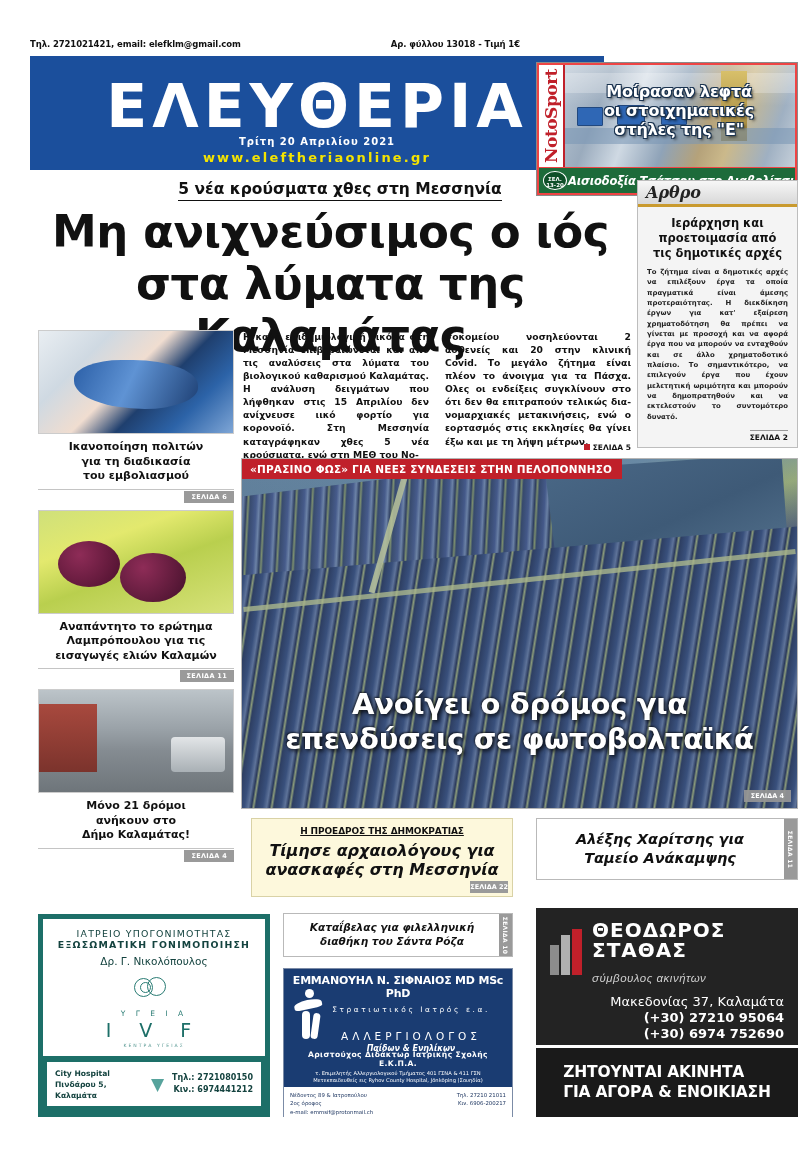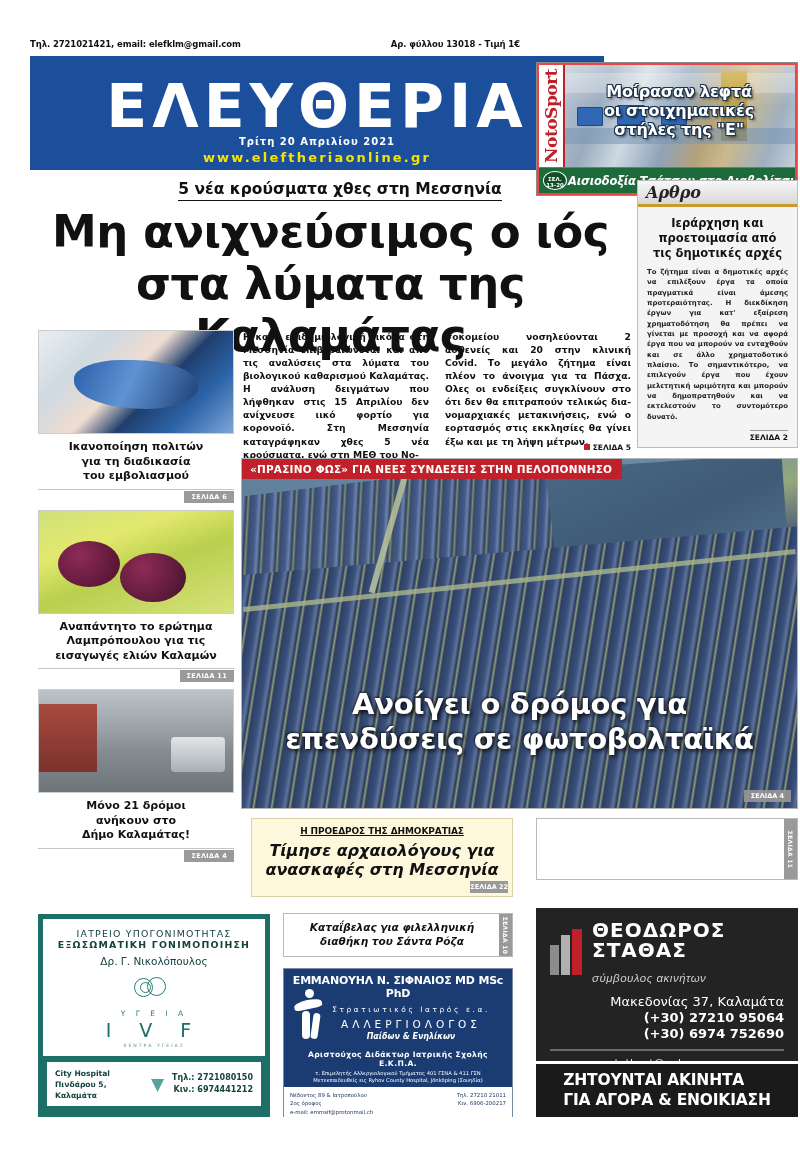--- a/index.html
+++ b/index.html
@@ -277,21 +277,21 @@
   .ivf-tel { font-size:8px; color:#14433f; line-height:1.5; font-weight:600; text-align:right; }
 
   
   .ad-allerg {
     position: absolute; left: 283px; top: 968px; width: 230px; height: 149px;
     background: #fff; border: 1px solid #7b8ba6;
   }
   .al-top { background: #1a3c72; padding: 5px 4px 6px; position: relative; height: 78px; }
   .al-name { text-align:center; color:#fff; font-size:11px; font-weight:bold; letter-spacing:-0.2px; }
   .al-r1 { text-align:center; color:#fff; font-size:7.4px; letter-spacing:2.6px; margin-top:5px; padding-left:26px;}
-  .al-r2 { text-align:center; color:#fff; font-size:10.5px; letter-spacing:4px; margin-top:4px; padding-left:26px;}
+  .al-r2 { text-align:center; color:#fff; font-size:10.5px; letter-spacing:4px; margin-top:16px; padding-left:26px;}
   .al-r3 { text-align:center; color:#fff; font-size:8px; font-style:italic; font-weight:bold; margin-top:2px; padding-left:26px;}
   .al-fig { position:absolute; left:8px; top:20px; width:34px; height:52px; }
   .al-fig i { position:absolute; background:#fff; }
   .al-fig i:nth-child(1){ left:13px; top:0; width:9px; height:9px; border-radius:50%; }
   .al-fig i:nth-child(2){ left:2px; top:11px; width:28px; height:9px; border-radius:50% 50% 20% 20%; transform:rotate(-12deg); }
   .al-fig i:nth-child(3){ left:10px; top:22px; width:8px; height:28px; border-radius:4px; }
   .al-fig i:nth-child(4){ left:20px; top:24px; width:7px; height:26px; border-radius:4px; transform:rotate(8deg); }
   .al-mid { background:#1a3c72; padding: 3px 5px 4px; }
   .al-m1 { text-align:center; color:#fff; font-size:7.6px; font-weight:bold; letter-spacing:.4px; }
   .al-m2 { text-align:center; color:#fff; font-size:5.2px; margin-top:2px; }
@@ -312,21 +312,21 @@
   .re-bars i:nth-child(2){ left:11px; width:9px; height:40px; background:#b0b0b0; }
   .re-bars i:nth-child(3){ left:22px; width:10px; height:46px; background:#c0202a; }
   .re-txt { padding-left: 8px; }
   .re-name { color:#fff; font-size:20px; font-weight:bold; letter-spacing:1px; line-height:1; }
   .re-sub { color:#cfcfcf; font-size:11.5px; font-style:italic; margin-top:12px;
     font-family:Liberation Sans, sans-serif; letter-spacing:.5px; }
   .re-addr { color:#fff; font-size:13px; text-align:right; padding: 10px 14px 0; }
   .re-ph { color:#fff; font-size:13px; font-weight:bold; text-align:right; padding: 1px 14px 0; }
   .re-mail { color:#e6e6e6; font-size:11px; text-align:center; padding: 6px 14px 0;
     border-top:2px solid #6a6a6a; margin: 8px 14px 0; }
-  .re-band { position:absolute; left:0; right:0; bottom:0; height:56px; background:#1a1a1a;
+  .re-band { position:absolute; left:0; right:0; bottom:0; height:72px; background:#1a1a1a;
     border-top: 3px solid #ffffff; display:flex; flex-direction:column;
     align-items:center; justify-content:center; }
   .re-band div { color:#fff; font-size:15.5px; font-weight:bold; line-height:1.25; letter-spacing:-0.2px; }
 </style>
 </head>
 <body>
 
 <div class="page">
 
   <div class="topbar">
@@ -425,20 +425,21 @@
   </div>
 
   <div class="boxnote">
     <div class="t multiline">Καταΐβελας για φιλελληνική<br>διαθήκη του Σάντα Ρόζα</div>
     <div class="vtag">
       <span>ΣΕΛΙΔΑ 10</span>
     </div>
   </div>
 
   <div class="boxchar">
+    <div class="t multiline">Αλέξης Χαρίτσης για<br>Ταμείο Ανάκαμψης</div>
     <div class="vtag">
       <span>ΣΕΛΙΔΑ 11</span>
     </div>
   </div>
 
   <div class="ad-ivf">
     <div class="ivf-l1">ΙΑΤΡΕΙΟ ΥΠΟΓΟΝΙΜΟΤΗΤΑΣ</div>
     <div class="ivf-l2">ΕΞΩΣΩΜΑΤΙΚΗ ΓΟΝΙΜΟΠΟΙΗΣΗ</div>
     <div class="ivf-doc">Δρ. Γ. Νικολόπουλος</div>
     <div class="ivf-logo">

